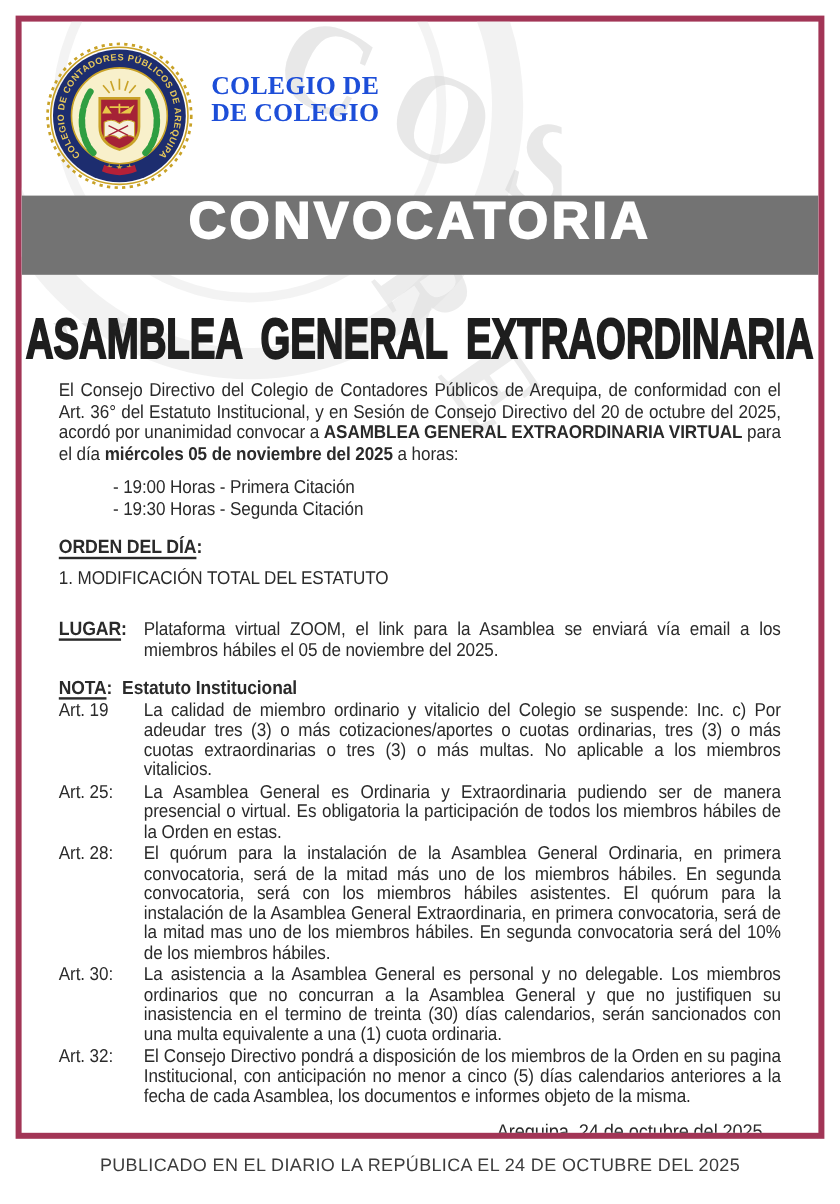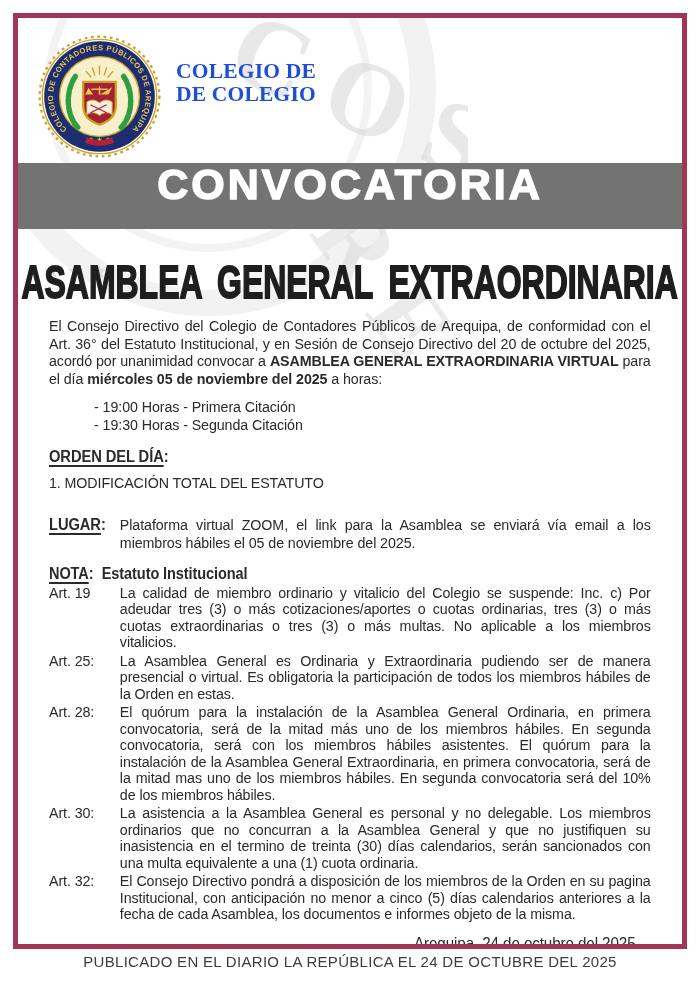--- a/index.html
+++ b/index.html
@@ -130,21 +130,21 @@
     text-align: justify;
   }
   .article:first-of-type { margin-top: 4px; }
   .date-line {
     margin: 11px 12px 0 0;
     text-align: right;
     font-size: 16.5px;
   }
   
   .footer-note {
-    margin-top: 4px;
+    margin-top: 14px;
     text-align: center;
     font-size: 15px;
     letter-spacing: 0.3px;
     color: #3c3c3c;
   }
   .bold { font-weight: bold; }
 </style>
 </head>
 <body>
 

